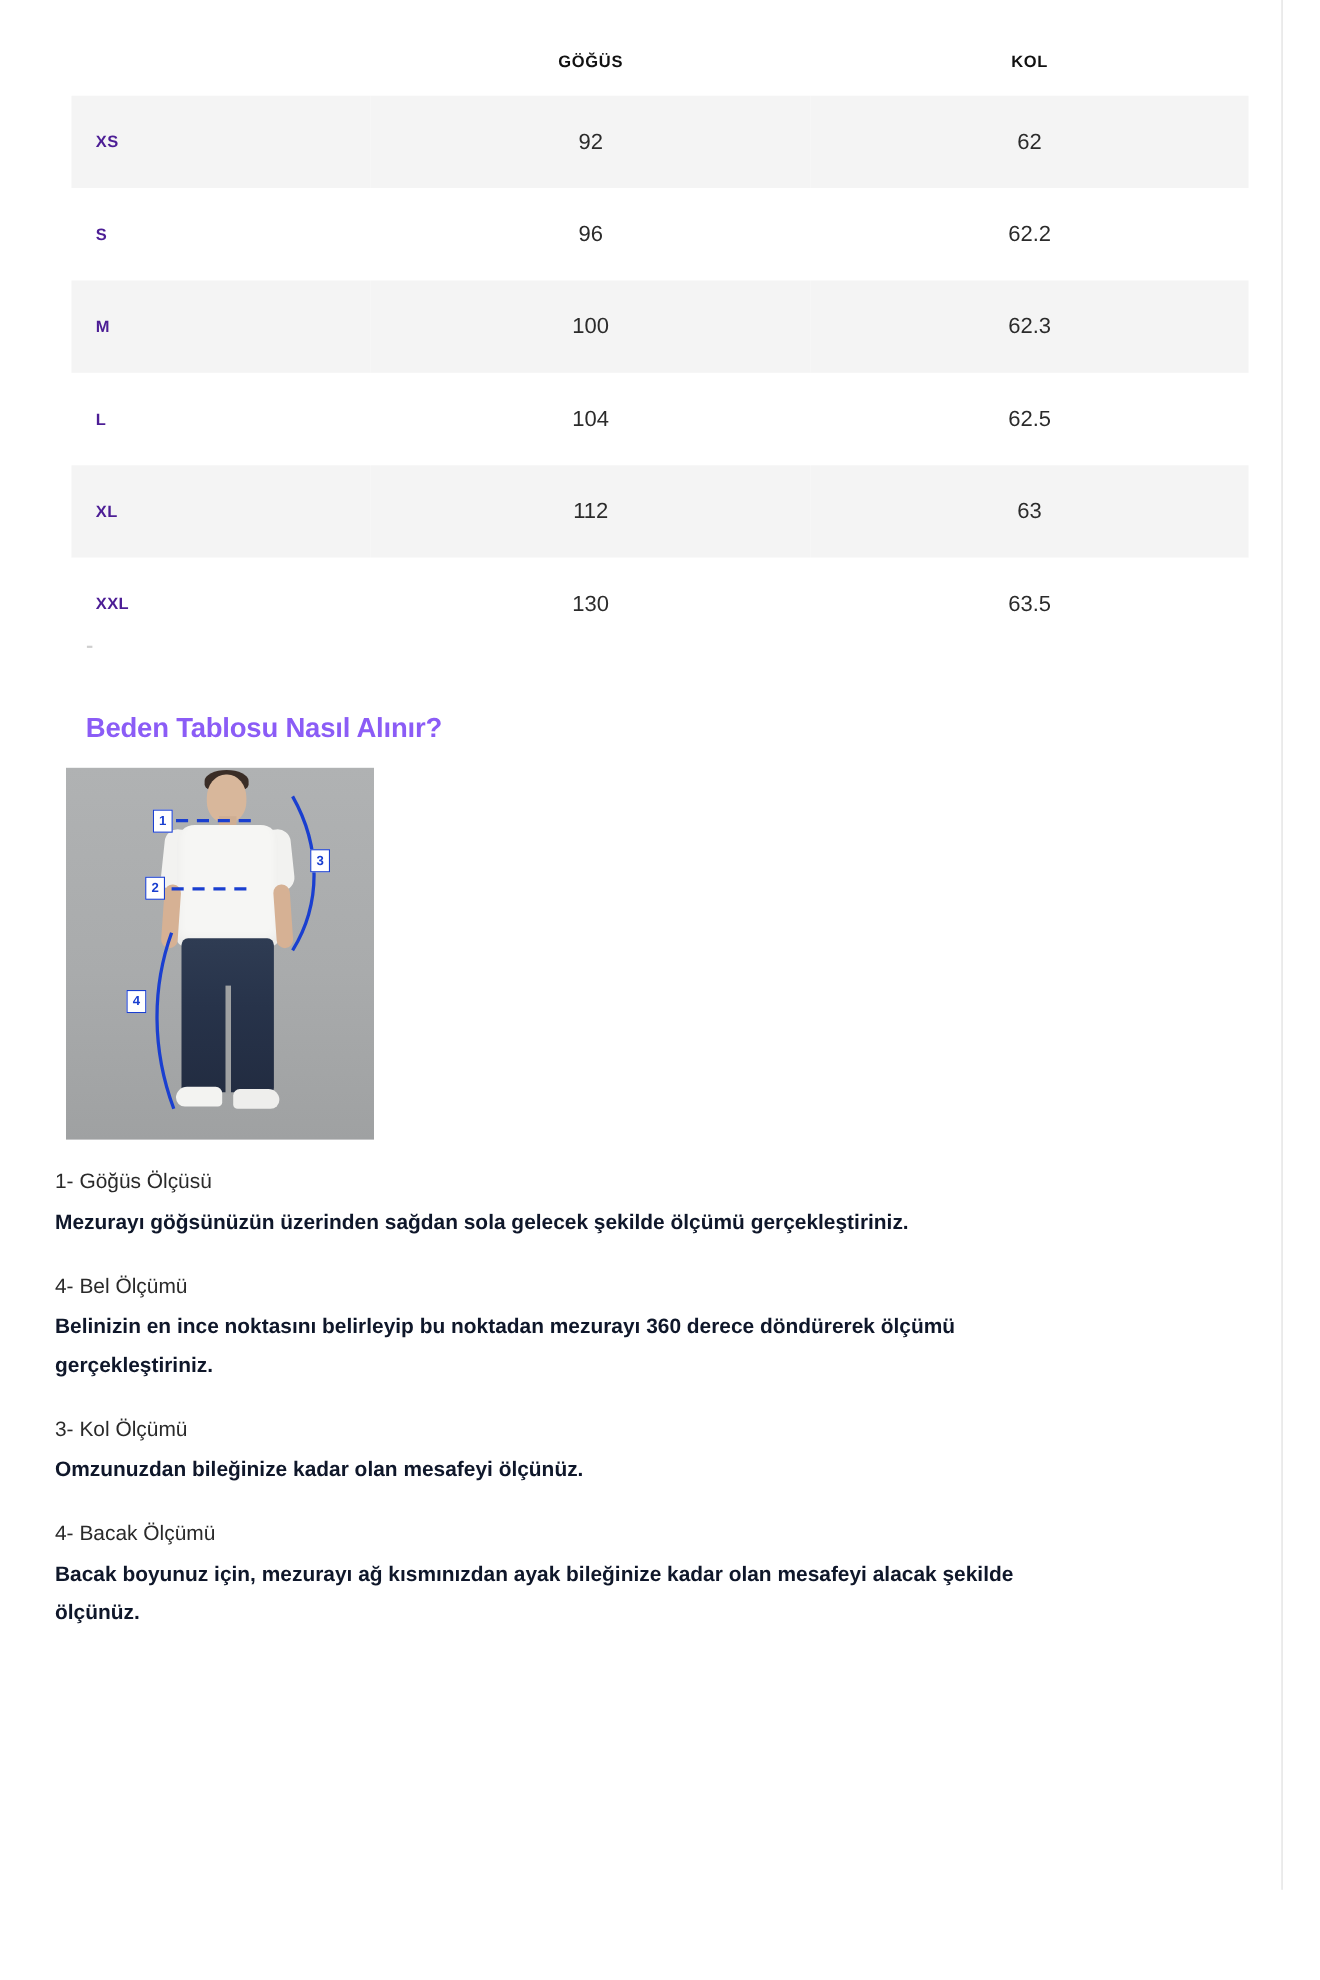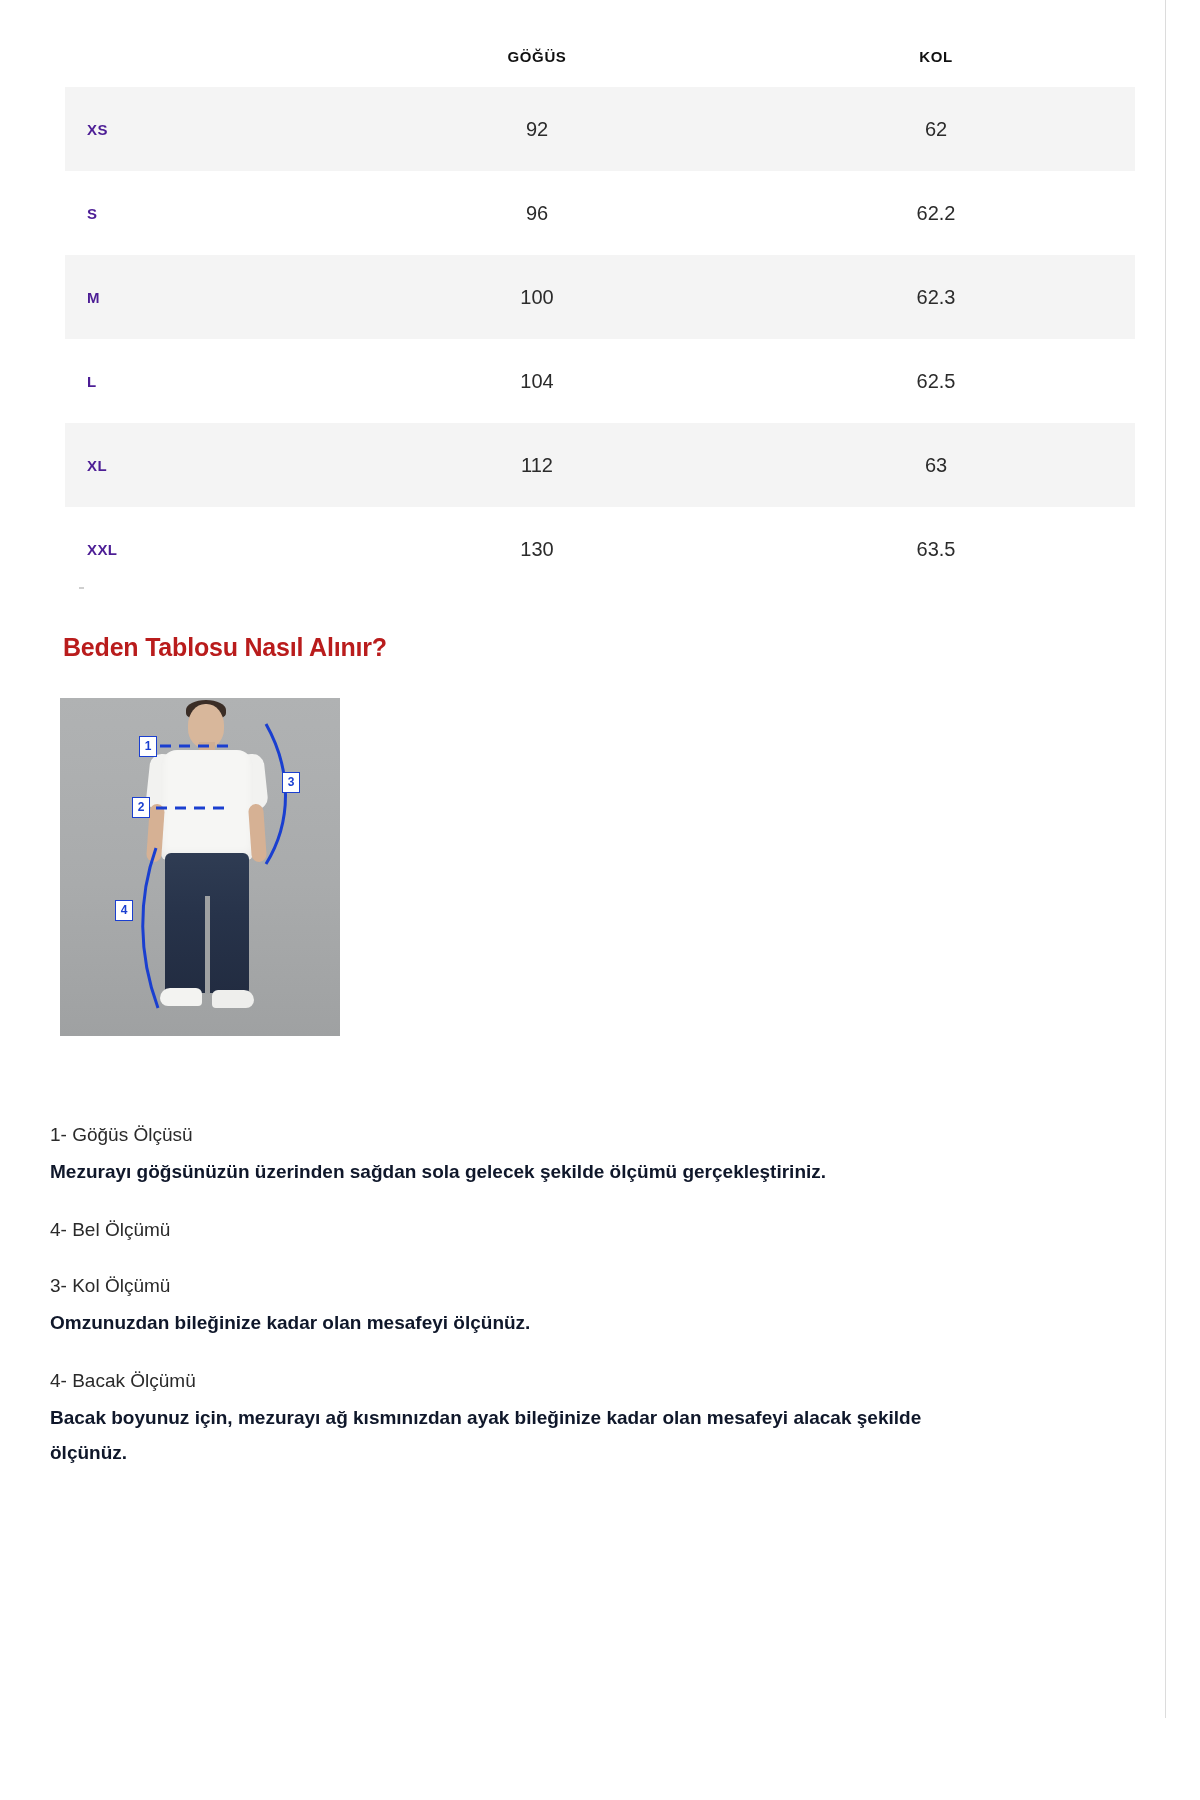--- a/index.html
+++ b/index.html
@@ -89,28 +89,28 @@
     position: absolute;
     left: 79px;
     top: 587px;
     width: 5px;
     height: 2px;
     background: #cfcfcf;
   }
 
   
   .how-heading {
-    margin: 1px;
+    margin: 16px;
     position: absolute;
     left: 62px;
     top: 632px;
     font-size: 25px;
     font-weight: bold;
     letter-spacing: -0.2px;
-    color: #b91c1c;
+    color: #8b5cf6;
   }
 
   
   .figure {
     position: absolute;
     left: 60px;
     top: 698px;
     width: 280px;
     height: 338px;
     background: linear-gradient(180deg, #b0b2b3 0%, #a9abac 55%, #9fa1a2 100%);
@@ -253,21 +253,21 @@
   }
   .badge-1 { left: 79px; top: 38px; }
   .badge-2 { left: 72px; top: 99px; }
   .badge-3 { left: 222px; top: 74px; }
   .badge-4 { left: 55px; top: 202px; }
 
   
   .desc {
     position: absolute;
     left: 50px;
-    top: 1120px;
+    top: 1060px;
     width: 1000px;
   }
   .desc-block {
     margin-bottom: 26px;
   }
   .desc-title {
     font-size: 19px;
     color: #2a2a2a;
     line-height: 30px;
     margin: 0 0 4px 0;
@@ -368,20 +368,21 @@
       <div class="badge badge-4">4</div>
     </div>
 
     <div class="desc">
       <div class="desc-block">
         <p class="desc-title">1- Göğüs Ölçüsü</p>
         <p class="desc-body">Mezurayı göğsünüzün üzerinden sağdan sola gelecek şekilde ölçümü gerçekleştiriniz.</p>
       </div>
       <div class="desc-block">
         <p class="desc-title">4- Bel Ölçümü</p>
+        <p class="desc-body">Belinizin en ince noktasını belirleyip bu noktadan mezurayı 360 derece döndürerek ölçümü gerçekleştiriniz.</p>
       </div>
       <div class="desc-block">
         <p class="desc-title">3- Kol Ölçümü</p>
         <p class="desc-body">Omzunuzdan bileğinize kadar olan mesafeyi ölçünüz.</p>
       </div>
       <div class="desc-block">
         <p class="desc-title">4- Bacak Ölçümü</p>
         <p class="desc-body">Bacak boyunuz için, mezurayı ağ kısmınızdan ayak bileğinize kadar olan mesafeyi alacak şekilde ölçünüz.</p>
       </div>
     </div>

